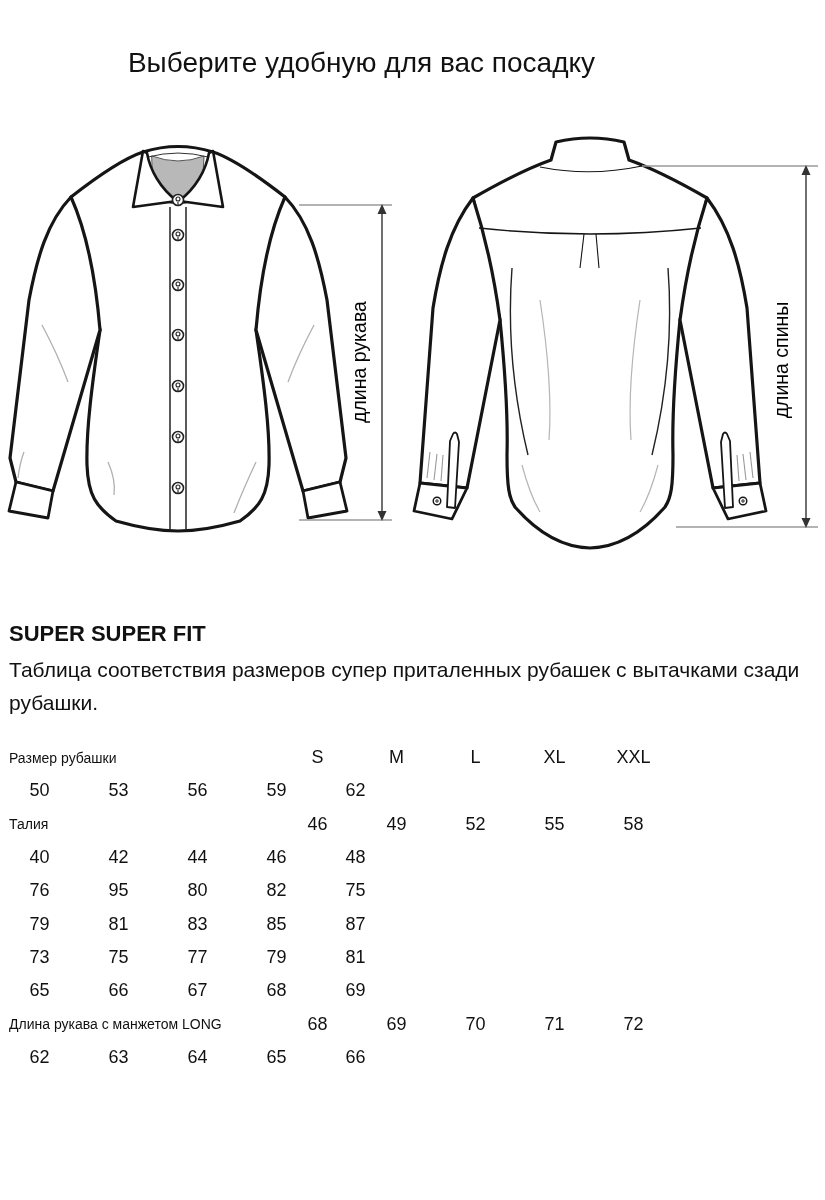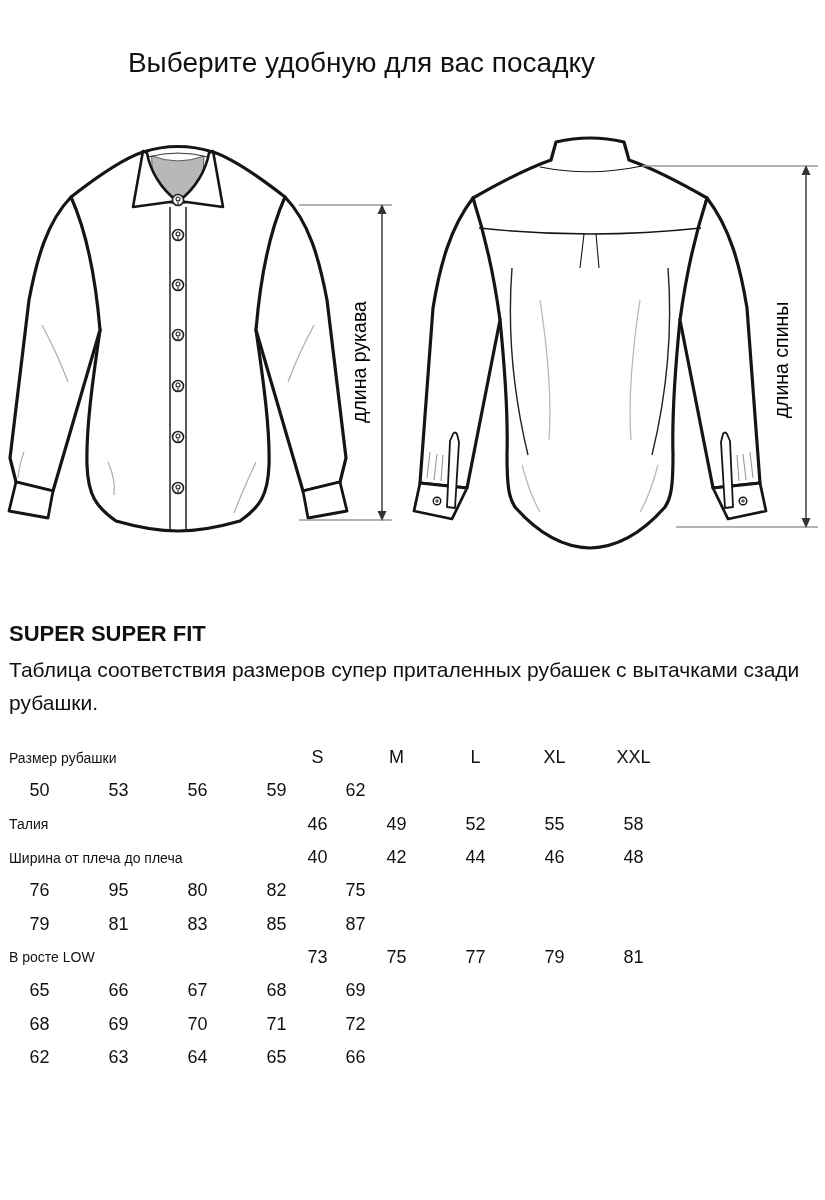--- a/index.html
+++ b/index.html
@@ -211,21 +211,20 @@
     </div>
     <div class="trow">
       <div class="tlbl">Талия</div>
       <div class="tval">46</div>
       <div class="tval">49</div>
       <div class="tval">52</div>
       <div class="tval">55</div>
       <div class="tval">58</div>
     </div>
     <div class="trow">
-      <div class="tlbl">Ширина от плеча до плеча</div>
       <div class="tval">40</div>
       <div class="tval">42</div>
       <div class="tval">44</div>
       <div class="tval">46</div>
       <div class="tval">48</div>
     </div>
     <div class="trow">
       <div class="tval">76</div>
       <div class="tval">95</div>
       <div class="tval">80</div>
@@ -233,35 +232,35 @@
       <div class="tval">75</div>
     </div>
     <div class="trow">
       <div class="tval">79</div>
       <div class="tval">81</div>
       <div class="tval">83</div>
       <div class="tval">85</div>
       <div class="tval">87</div>
     </div>
     <div class="trow">
-      <div class="tlbl">В росте LOW</div>
       <div class="tval">73</div>
       <div class="tval">75</div>
       <div class="tval">77</div>
       <div class="tval">79</div>
       <div class="tval">81</div>
     </div>
     <div class="trow">
       <div class="tval">65</div>
       <div class="tval">66</div>
       <div class="tval">67</div>
       <div class="tval">68</div>
       <div class="tval">69</div>
     </div>
     <div class="trow">
+      <div class="tlbl">Длина рукава с манжетом LONG</div>
       <div class="tval">68</div>
       <div class="tval">69</div>
       <div class="tval">70</div>
       <div class="tval">71</div>
       <div class="tval">72</div>
     </div>
     <div class="trow">
       <div class="tval">62</div>
       <div class="tval">63</div>
       <div class="tval">64</div>

